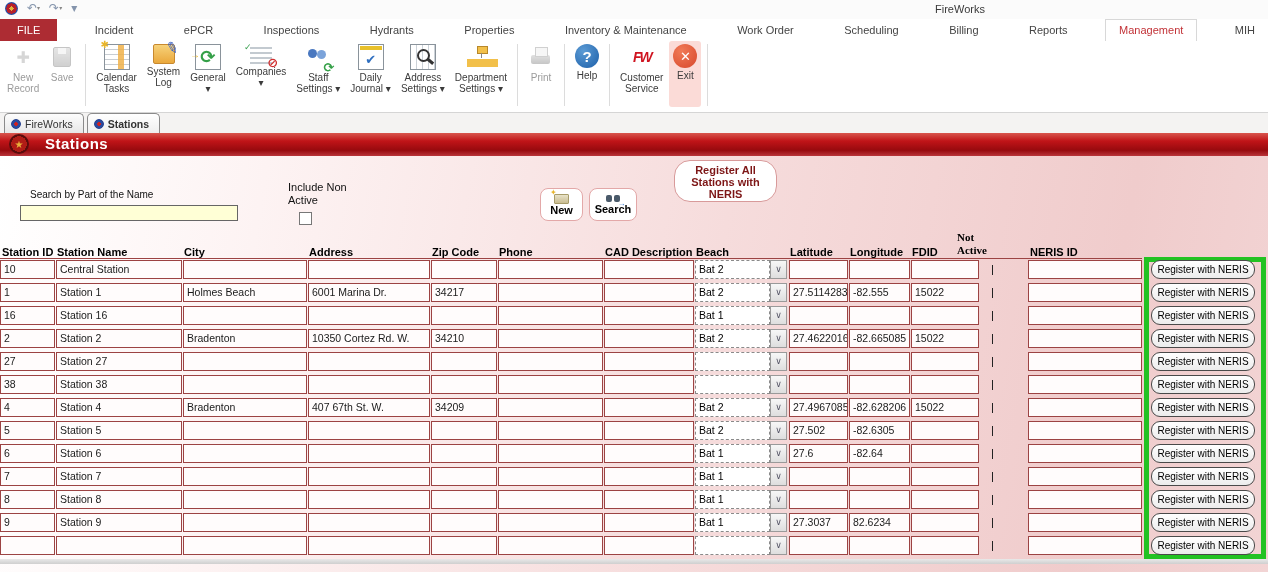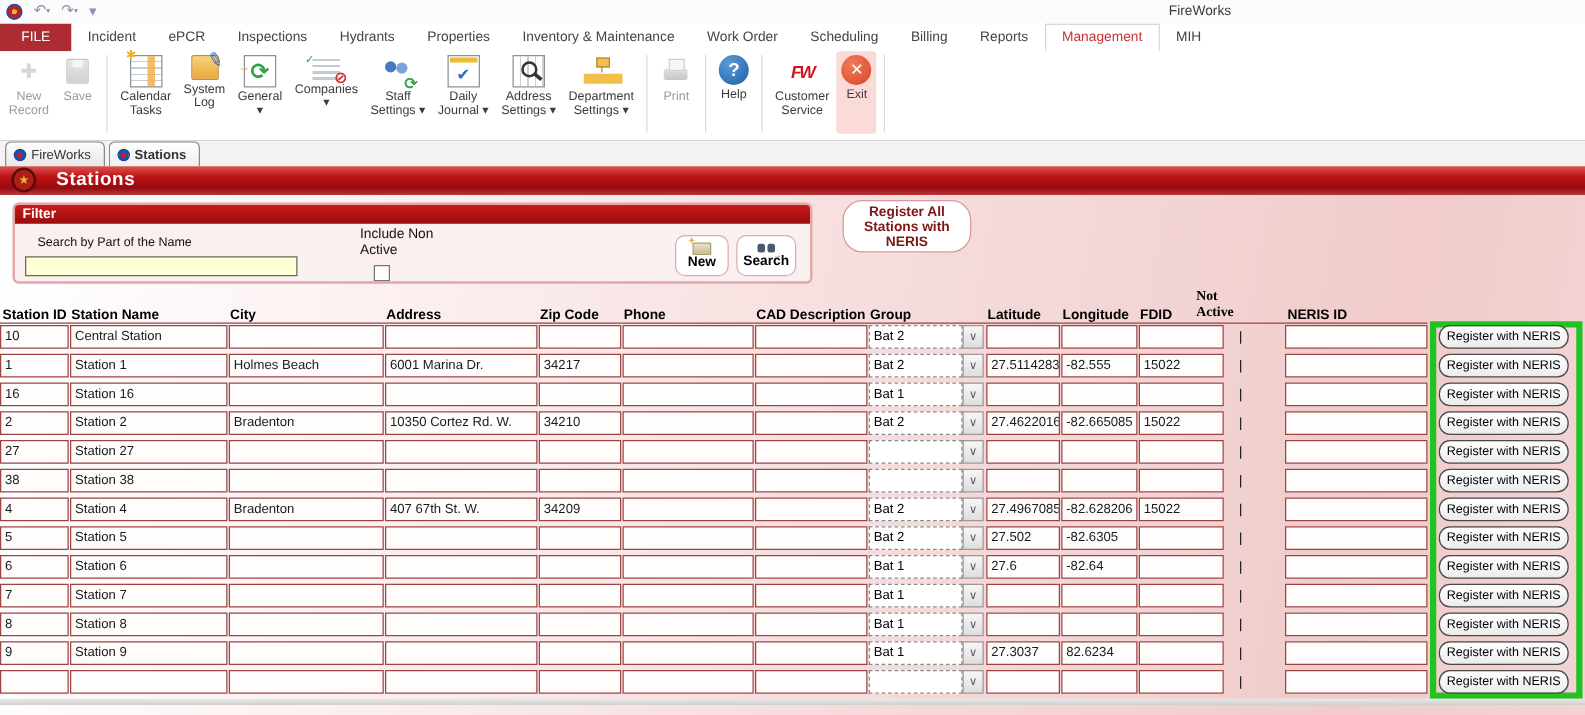--- a/index.html
+++ b/index.html
@@ -10,21 +10,21 @@
   .titlebar{position:absolute;top:0;left:0;width:1268px;height:19px;background:#fbfbfb;}
   .qat{position:absolute;left:5px;top:2px;display:flex;gap:9px;align-items:center;}
   .qat-app{width:13px;height:13px;border-radius:50%;
            background:radial-gradient(circle,#e0b33a 0 22%,#b8202a 23% 55%,#2c4a9e 56% 100%);}
   .qat-btn{font-size:12px;color:#8494ac;line-height:13px;cursor:default;}
   .qat-btn .mini{font-style:normal;font-size:6px;color:#888;vertical-align:2px;}
   .win-title{position:absolute;left:880px;top:3px;width:160px;text-align:center;
              font-size:11px;color:#3a3a3a;}
 
   
-  .ribbon-tabs{position:absolute;top:19px;left:0;width:1268px;height:22px;background:#fff;display:flex;}
+  .ribbon-tabs{position:absolute;top:19px;left:0;width:1268px;height:22px;background:#fff;display:flex;justify-content:space-between;}
   .rtab{padding:0 13px;line-height:22px;font-size:11px;color:#444;white-space:nowrap;}
   .rtab.file{background:#ad2c33;color:#fff;padding:0 17px;}
   .rtab.sel{color:#c23237;background:#fff;border:1px solid #d8d8d8;border-bottom:none;line-height:20px;}
 
   
   .ribbon{position:absolute;top:41px;left:0;width:1268px;height:72px;background:#fff;
           border-bottom:1px solid #d5d5d5;display:flex;align-items:flex-start;gap:2px;padding-left:3px;box-sizing:border-box;}
   .rbtn{display:flex;flex-direction:column;align-items:center;padding:3px 4px 0;height:66px;box-sizing:border-box;}
   .rbtn.hl{background:#fbdbd7;border-radius:3px;}
   .rlabel{font-size:10px;line-height:11px;color:#3b3b3b;text-align:center;white-space:pre-line;margin-top:2px;}
@@ -280,23 +280,20 @@
     </div>
   </div>
 
   <div class="page-header">
     <span class="badge">★</span>
     <span class="page-title">Stations</span>
   </div>
 
   <div class="content"></div>
 
-  <div class="filter-panel">
-    <div class="filter-head">Filter</div>
-  </div>
   <div class="search-label" style="position:absolute;left:30px;top:189px;font-size:10px;color:#111;">Search by Part of the Name</div>
   <input class="search-input" style="position: absolute; left: 20px; top: 205px;" value="">
   <div class="include-label" style="position:absolute;left:288px;top:181px;">Include Non
 Active</div>
   <div class="checkbox" style="position:absolute;left:299px;top:212px;"></div>
   <div class="fbtn btn-new" style="position:absolute;left:540px;top:188px;">
     <span class="new-ic"></span>
     <span class="lbl">New</span>
   </div>
   <div class="fbtn btn-search" style="position:absolute;left:589px;top:188px;">
@@ -309,21 +306,21 @@
 NERIS</div>
 
   <div class="thead">
     <span class="h0">Station ID</span>
     <span class="h1">Station Name</span>
     <span class="h2">City</span>
     <span class="h3">Address</span>
     <span class="h4">Zip Code</span>
     <span class="h5">Phone</span>
     <span class="h6">CAD Description</span>
-    <span class="h7">Group</span>
+    <span class="h7">Beach</span>
     <span class="h8">Latitude</span>
     <span class="h9">Longitude</span>
     <span class="h10">FDID</span>
     <span class="h11">Not
 Active</span>
     <span class="h12">NERIS  ID</span>
   </div>
   <div class="topline"></div>
 
   <div id="rows" class="rows">

